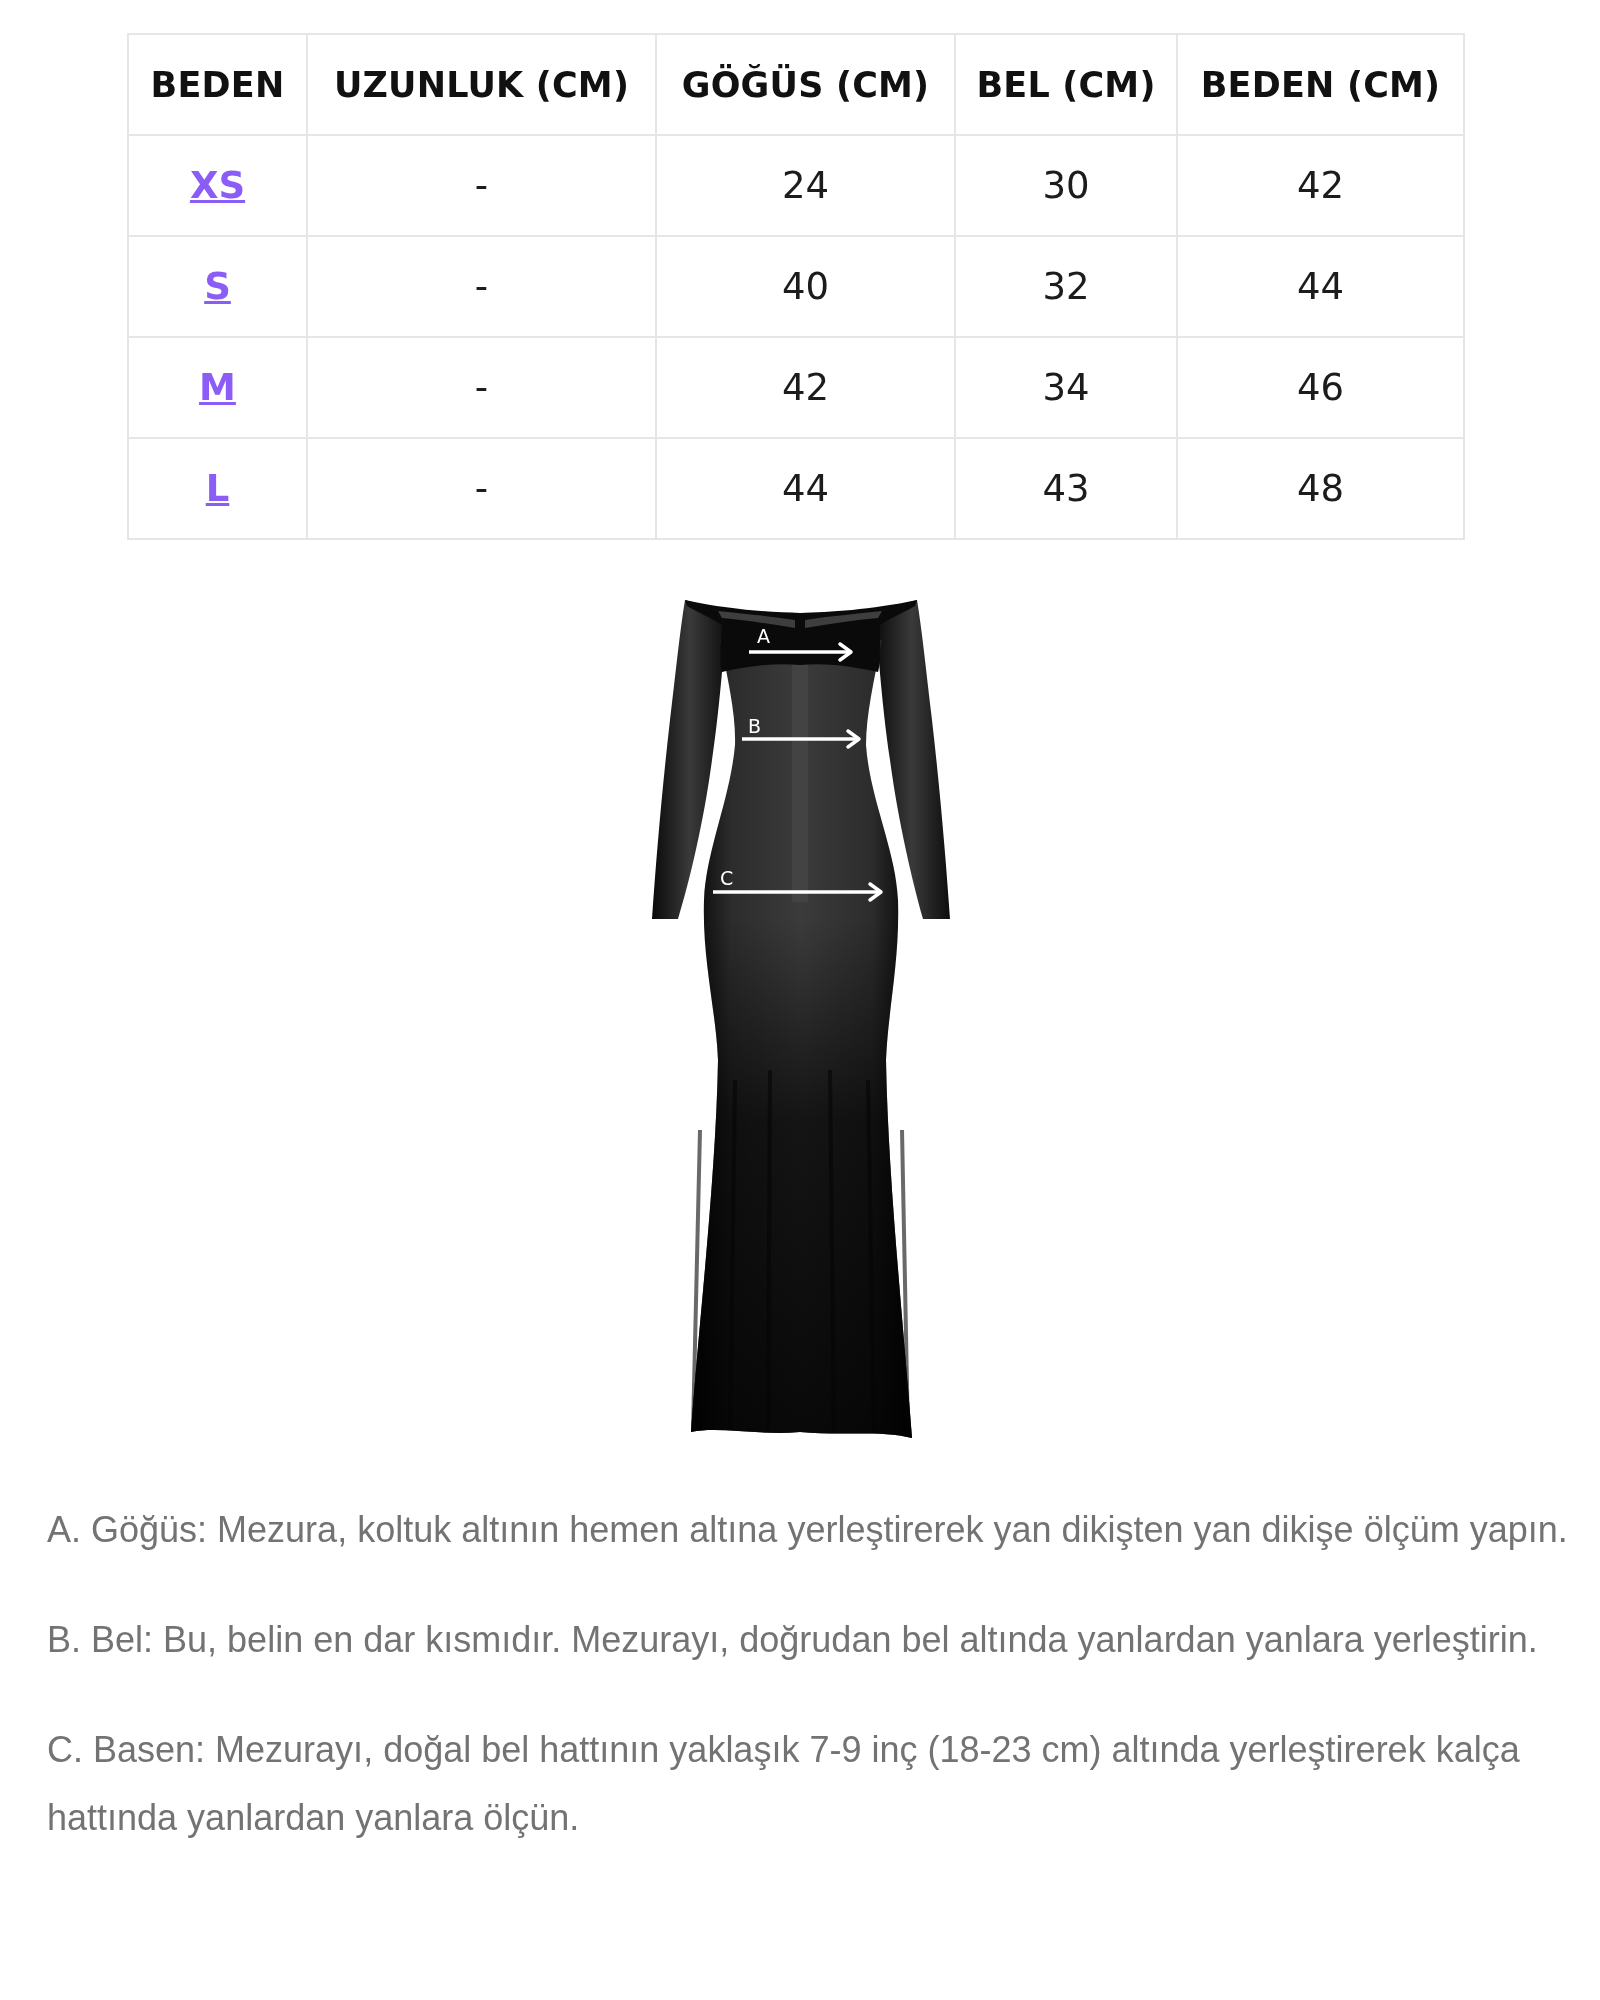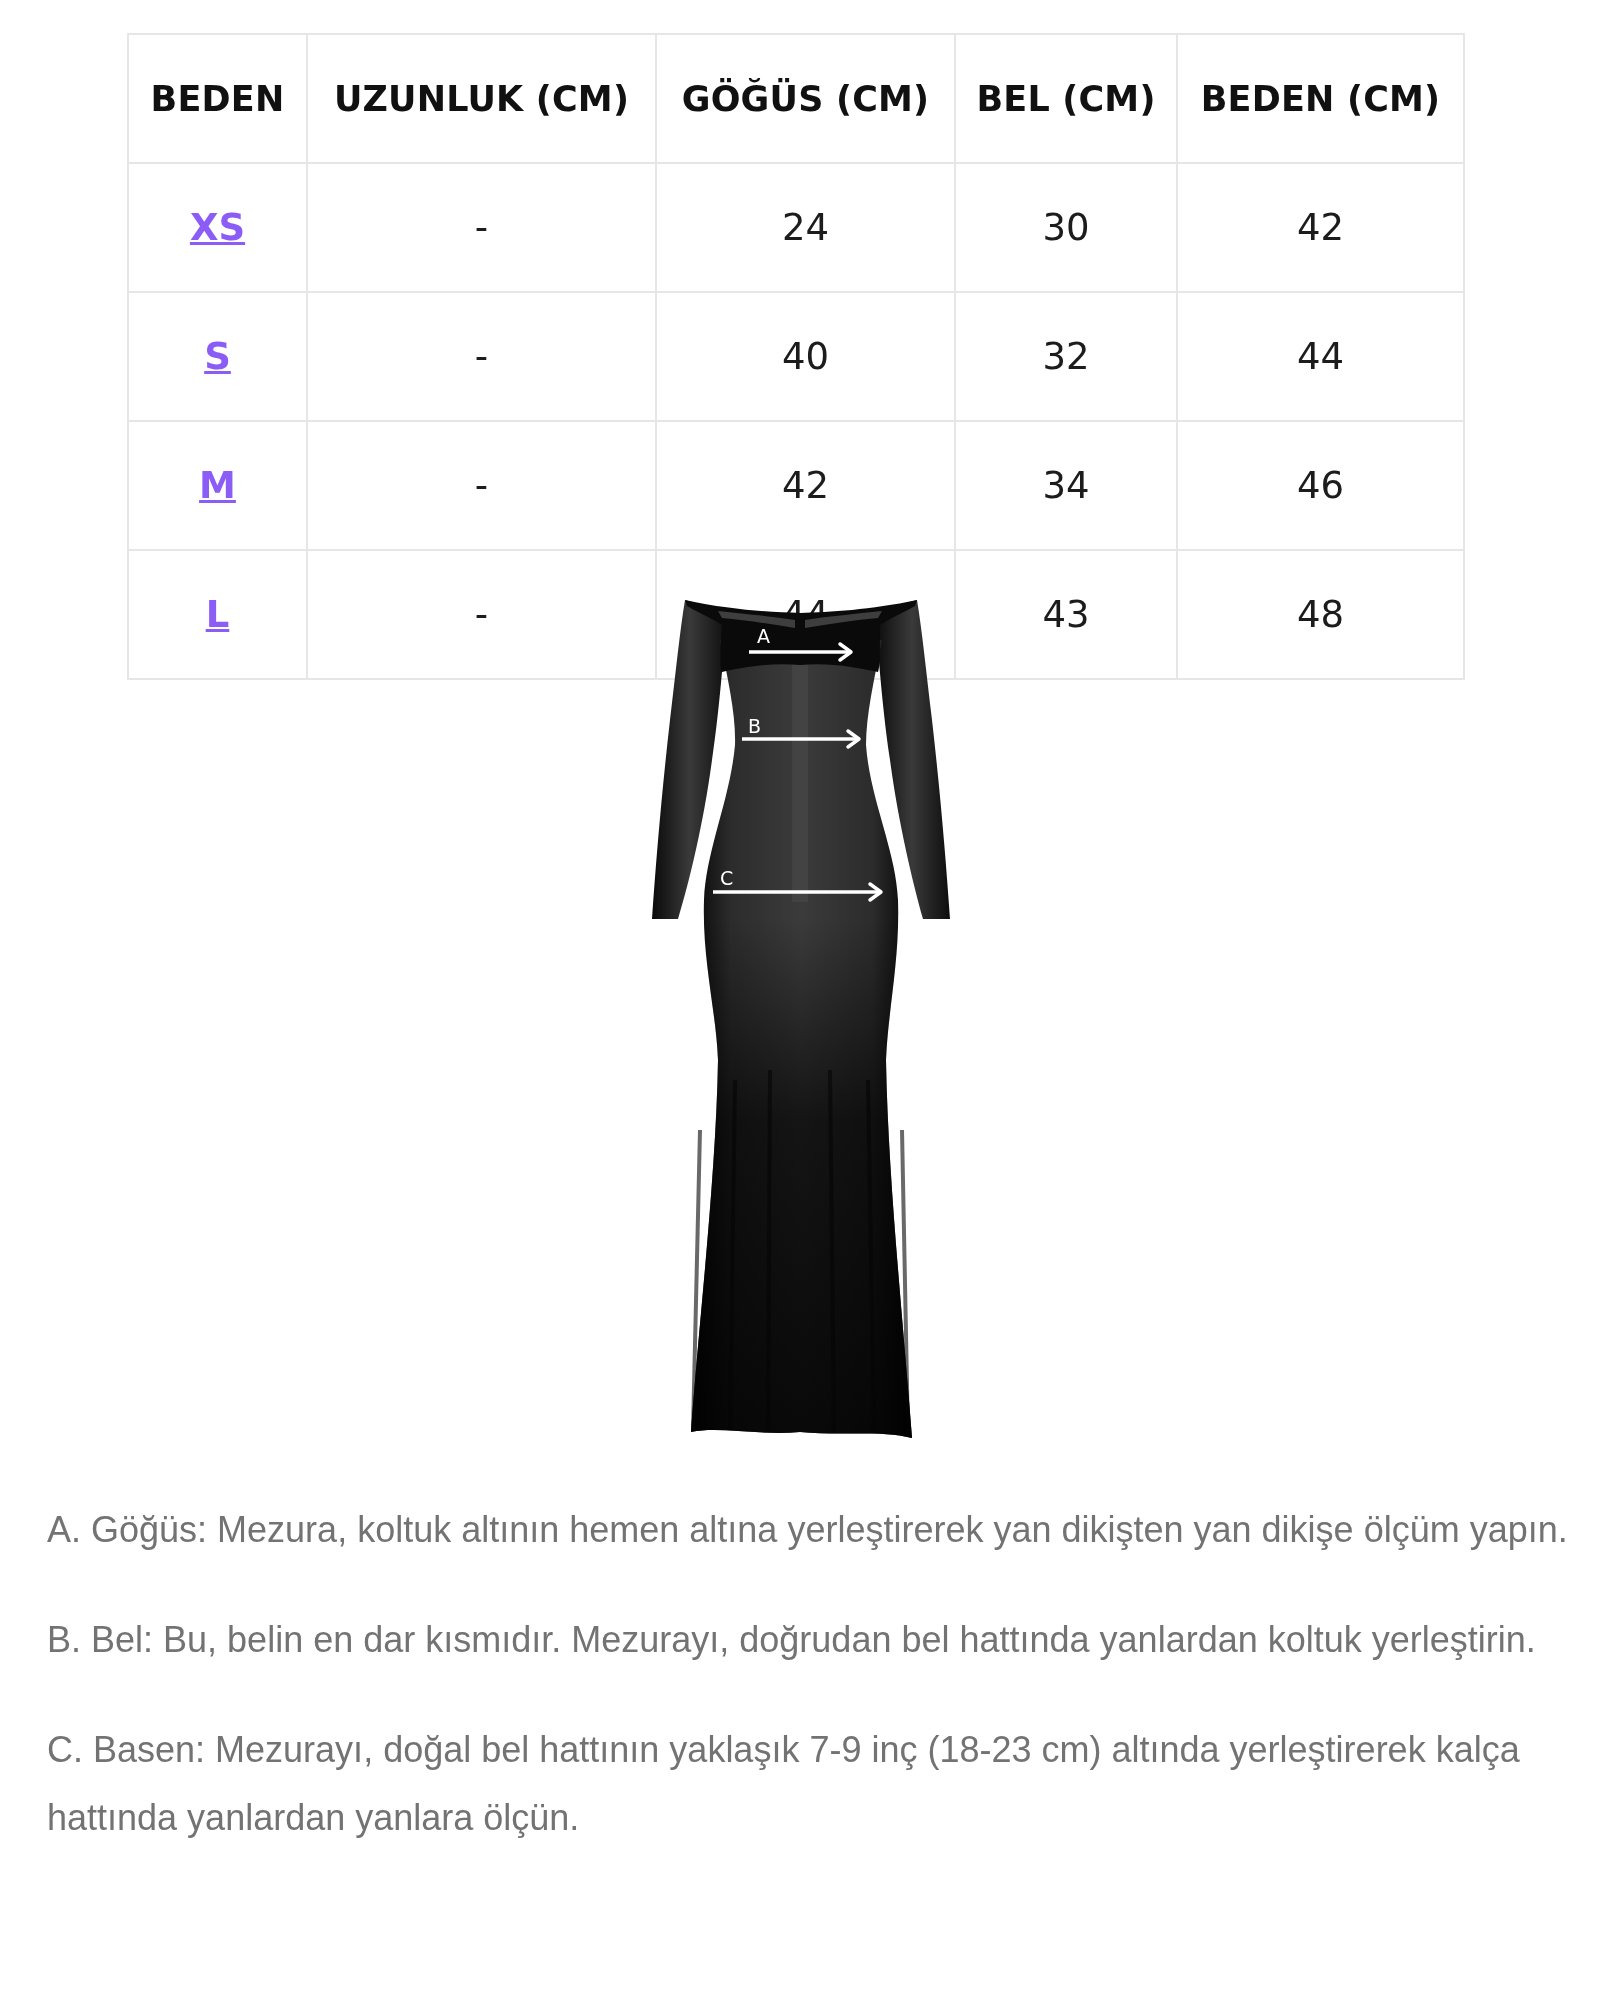--- a/index.html
+++ b/index.html
@@ -3,21 +3,21 @@
 <meta charset="utf-8">
 <style>
   html, body { margin:0; padding:0; background:#ffffff; }
   body { width:1600px; height:2000px; position:relative; overflow:hidden;
          font-family:"Liberation Sans", "DejaVu Sans", sans-serif; color:#1a1a1a; }
 
   
   .size-table { position:absolute; left:127px; top:33px; width:1336px;
                 border-collapse:collapse; table-layout:fixed; }
   .size-table th, .size-table td { border:2px solid #e6e6e8; height:99px;
-                text-align:center; vertical-align:middle; padding:14px; }
+                text-align:center; vertical-align:middle; padding:0; }
   .size-table th { font-family:"DejaVu Sans", "Liberation Sans", sans-serif; font-weight:bold;
                    font-size:35px; color:#111; letter-spacing:0.2px; white-space:nowrap; }
   .size-table td { font-family:"DejaVu Sans", "Liberation Sans", sans-serif; font-size:37px; color:#1c1c1c; }
   .size-table td.size-cell { font-weight:bold; color:#8b5cf6;text-decoration:underline; }
 
   
   .dress-figure { position:absolute; left:600px; top:580px; width:400px; height:880px; }
   .dress-figure svg { display:block; }
 
   
@@ -152,15 +152,15 @@
     <g>
       <text x="720" y="885" fill="#ffffff" font-family="DejaVu Sans, sans-serif" font-size="19">C</text>
       <line x1="713" y1="892" x2="880" y2="892" stroke="#fff" stroke-width="3.5"></line>
       <polyline points="870,884 881,892 870,900" fill="none" stroke="#fff" stroke-width="3.5" stroke-linejoin="round" stroke-linecap="round"></polyline>
     </g>
   </svg>
 </div>
 
 <div class="instructions">
   <p class="instruction">A. Göğüs: Mezura, koltuk altının hemen altına yerleştirerek yan dikişten yan dikişe ölçüm yapın.</p>
-  <p class="instruction">B. Bel: Bu, belin en dar kısmıdır. Mezurayı, doğrudan bel hattında yanlardan koltuk yerleştirin.</p>
+  <p class="instruction">B. Bel: Bu, belin en dar kısmıdır. Mezurayı, doğrudan bel altında yanlardan yanlara yerleştirin.</p>
   <p class="instruction">C. Basen: Mezurayı, doğal bel hattının yaklaşık 7-9 inç (18-23 cm) altında yerleştirerek kalça hattında yanlardan yanlara ölçün.</p>
 </div>
 
 </body></html>

